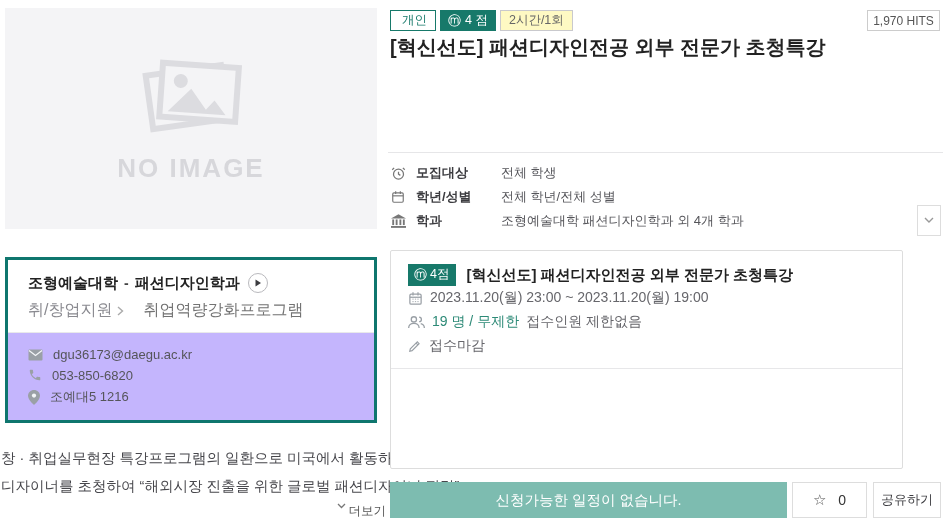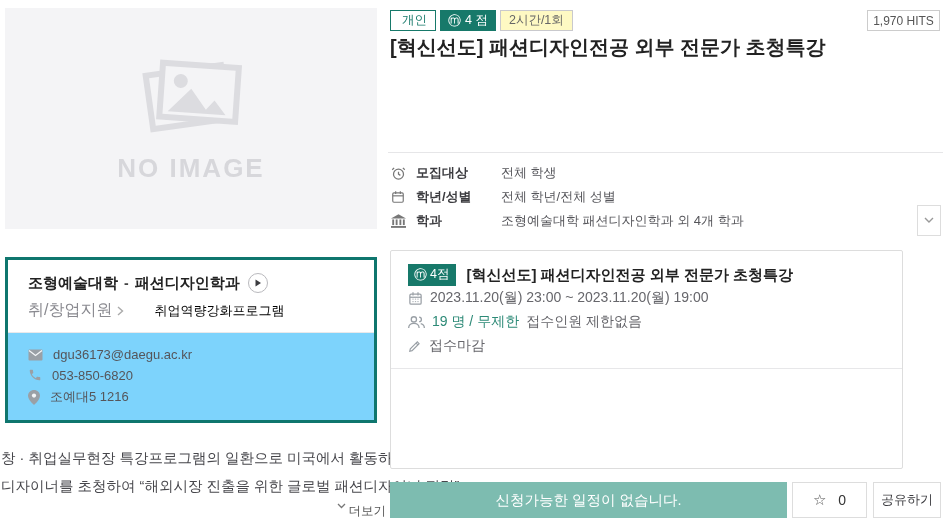--- a/index.html
+++ b/index.html
@@ -16,22 +16,22 @@
     border:3px solid #0f766e; background:#fff; display:flex; flex-direction:column; }
   .org-head { padding:13px 20px 11px 20px; }
   .org-title-row { display:flex; align-items:center; gap:6px; }
   .org-college { font-size:15px; font-weight:bold; color:#222; }
   .org-dash { font-size:14px; font-weight:bold; color:#444; }
   .org-dept { font-size:15px; font-weight:bold; color:#222; }
   .play-btn { width:20px; height:20px; border:1px solid #b9b9bd; border-radius:50%;
     display:flex; align-items:center; justify-content:center; margin-left:2px; cursor:pointer; background:#fff; }
   .org-sub-row { display:flex; align-items:center; margin-top:7px; }
   .org-category { font-size:16px; color:#8a8a90; }
-  .org-program { font-size:13px; color:#000000; margin-left:30px; }
-  .org-contact { flex:1; background:#7dd3fc; border-top:1px solid #e9e9eb; padding:14px 20px;
+  .org-program { font-size:16px; color:#737373; margin-left:19px; }
+  .org-contact { flex:1; background:#c4b5fd; border-top:1px solid #e9e9eb; padding:14px 20px;
     display:flex; flex-direction:column; justify-content:space-between; }
   .contact-row { display:flex; align-items:center; gap:10px; font-size:13px; color:#55555a; }
   .contact-row .cicon { color:#9aa0a6; display:flex; }
 
   .description { position:absolute; left:1px; top:444px; width:385px; }
   .desc-line { font-size:14.5px; color:#47474c; line-height:28px; white-space:nowrap; }
   .more-row { text-align:right; margin-top:3px; font-size:12.5px; color:#555; cursor:pointer;
     display:flex; justify-content:flex-end; align-items:flex-start; gap:3px; }
 
   

